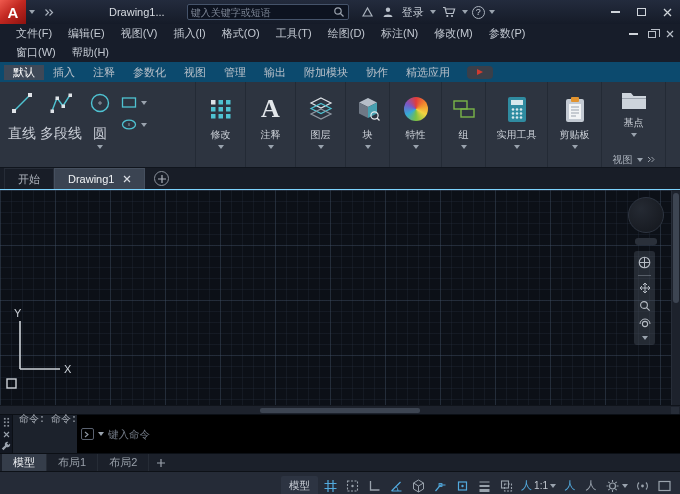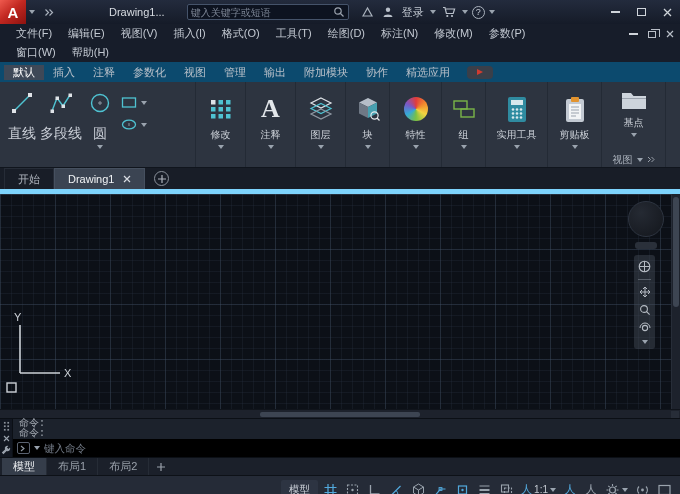--- a/index.html
+++ b/index.html
@@ -57,21 +57,21 @@
   .bigbtn{width:100%;display:flex;flex-direction:column;align-items:center;padding-top:11px}
   .bigbtn.compact{padding-top:5px}
   .big-icon{height:32px;display:flex;align-items:center;justify-content:center}
   .bigbtn.compact .big-icon{height:26px}
   .big-label{font-size:10px;color:#ced3da;margin-top:3px;white-space:nowrap}
   .bigbtn .caret{margin-top:3px}
   .annotate-a{font-family:"Liberation Serif","DejaVu Serif",serif;font-weight:bold;font-size:26px;color:#e2e6ea;line-height:1}
   .prop-wheel{width:24px;height:24px;border-radius:50%;background:conic-gradient(#e23b3b,#f08c2e,#f2d441,#7ac143,#35a8d8,#7b57c5,#e23b3b)}
 
   
-  .filetabs{flex:0 0 22px;background:#181d27;display:flex;align-items:flex-end;padding-left:4px;border-bottom:5px solid #7dd3fc}
+  .filetabs{flex:0 0 22px;background:#181d27;display:flex;align-items:flex-end;padding-left:4px;border-bottom:1px solid #7dd3fc}
   .ftab{height:21px;display:flex;align-items:center;padding:0 13px;color:#aeb4bd;border:1px solid #262c37;border-bottom:none}
   .ftab.active{background:#3b4452;color:#f2f4f6;border-color:#46505f}
   .ftab-close{margin-left:9px;display:flex;align-items:center}
   .newtab{width:15px;height:15px;border:1px solid #8a919b;border-radius:50%;display:flex;align-items:center;justify-content:center;margin:0 0 3px 9px}
 
   
   .canvas{flex:0 0 215px;position:relative;background-color:#0c1017;
     background-image:
       linear-gradient(rgba(70,88,110,.30) 1px,transparent 1px),
       linear-gradient(90deg,rgba(70,88,110,.30) 1px,transparent 1px),
@@ -86,21 +86,21 @@
   .vscroll{position:absolute;right:0;top:0;bottom:0;width:9px;background:#1d222c;border-left:1px solid #272d38}
   .vthumb{position:absolute;top:3px;left:1px;width:6px;height:110px;background:#3d4552;border-radius:3px}
   .hscroll{flex:0 0 9px;background:#1d222c;border-top:1px solid #10141b;position:relative}
   .hthumb{position:absolute;left:260px;top:2px;width:160px;height:5px;background:#3d4552;border-radius:2px}
   .hcorner{position:absolute;right:1px;top:1px;width:8px;height:7px;background:#272d38}
 
   
   .cmdarea{flex:0 0 34px;background:#1c222c;display:flex;border-top:1px solid #0b0f15}
   .cmd-side{flex:0 0 13px;background:#121721;border-right:1px solid #0b0f15;display:flex;flex-direction:column;align-items:center;padding:2px 0;gap:3px}
   .grip{width:7px;height:11px;background-image:radial-gradient(#8a919b 1px,transparent 1.2px);background-size:3.5px 3.5px}
-  .cmd-main{flex:1;display:flex;flex-direction:column}
+  .cmd-main{flex:1;display:flex;flex-direction:row}
   .cmd-line{height:10px;line-height:10px;padding-left:6px;font-size:10px;color:#a7adb6;font-family:"Liberation Mono","DejaVu Sans Mono",monospace}
   .cmd-input-row{flex:1;background:#000000;display:flex;align-items:center;padding-left:4px;gap:4px}
   .cmd-box{width:13px;height:12px;border:1px solid #5a6270;border-radius:2px;display:flex;align-items:center;justify-content:center}
   .cmd-input-row input{flex:1;background:transparent;border:none;outline:none;color:#b7bdc6;font-size:10.5px;font-family:inherit}
   .cmd-input-row input::placeholder{color:#747c88}
 
   
   .layouttabs{flex:0 0 18px;background:#1b202a;display:flex;align-items:stretch;padding-left:2px;border-top:1px solid #0b0f15}
   .ltab{display:flex;align-items:center;padding:0 11px;color:#9aa1ab;border-right:1px solid #262c36}
   .ltab.active{background:#353d4a;color:#f0f2f5}

